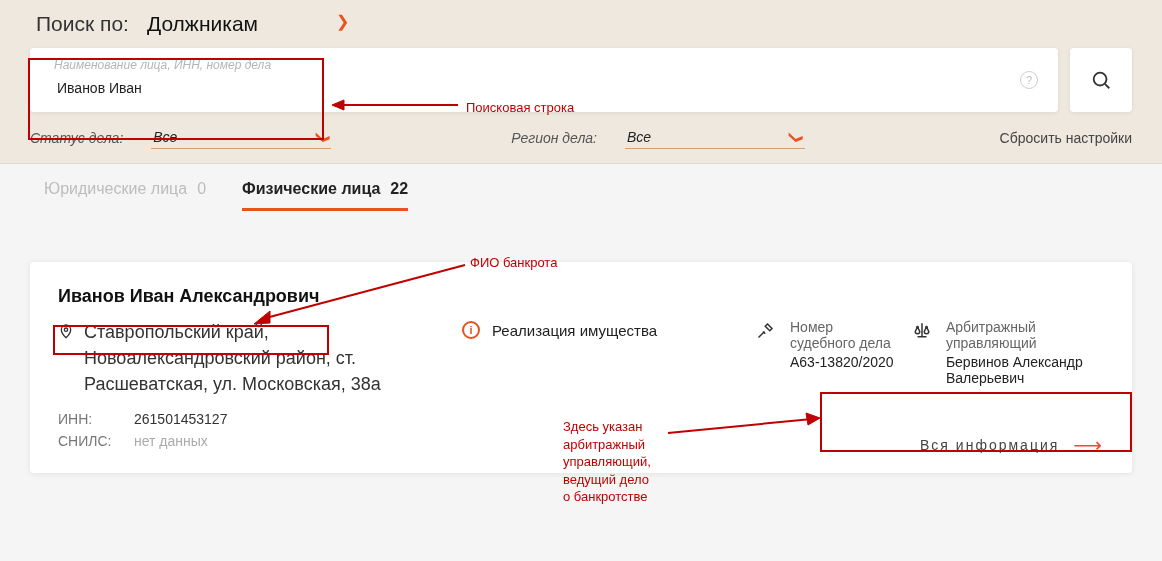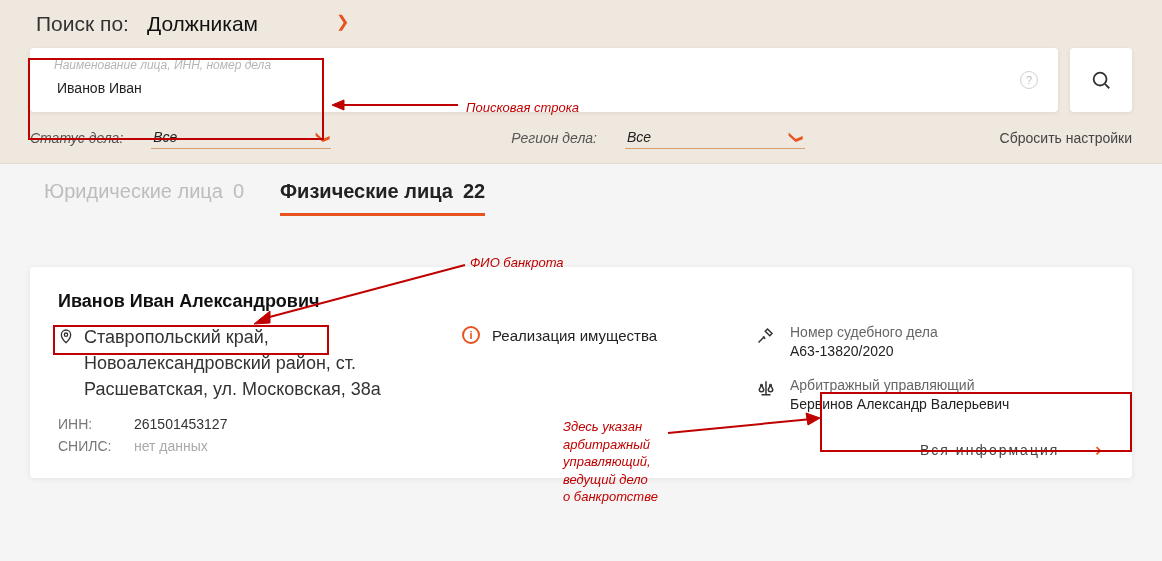--- a/index.html
+++ b/index.html
@@ -96,21 +96,21 @@
     justify-content: space-between;
   }
   .select-box .value { color: #222; }
   .reset-link { margin-left: auto; color: #444; cursor: pointer; }
 
   
   .tabs {
     display: flex;
     gap: 36px;
     padding: 16px 44px 0 44px;
-    font-size: 20px;
+    font-size: 16px;
     border-bottom: 1px solid transparent;
   }
   .tab { display: flex; gap: 10px; padding-bottom: 10px; cursor: pointer; color: #bdbdbd; }
   .tab .count { color: #bdbdbd; }
   .tab.active { color: #222; font-weight: 600; border-bottom: 3px solid #e8521f; }
   .tab.active .count { color: #222; font-weight: 600; }
 
   
   .card {
     margin: 50px 30px 0 30px;
@@ -136,21 +136,21 @@
   .status-row { display: flex; gap: 12px; align-items: center; font-size: 15px; color: #222; }
   .info-i {
     width: 18px; height: 18px;
     border: 2px solid #e8521f;
     border-radius: 50%;
     color: #e8521f;
     font-size: 11px; font-weight: 700;
     display: flex; align-items: center; justify-content: center;
   }
 
-  .col-right { flex: 1; display: flex; flex-direction: column; gap: 18px; position: relative; }
+  .col-right { flex: 1; display: flex; flex-direction: row; gap: 18px; position: relative; }
   .right-block { display: flex; gap: 14px; font-size: 14px; }
   .right-block .icon { width: 20px; flex-shrink: 0; color: #333; display: flex; justify-content: center; padding-top: 2px; }
   .right-block .label { color: #666; margin-bottom: 3px; }
   .right-block .value { color: #222; font-weight: 500; }
 
   .more-link {
     position: absolute;
     right: 28px; bottom: 16px;
     display: flex; align-items: center; gap: 14px;
     color: #444; font-size: 14px; letter-spacing: 2px;
@@ -163,21 +163,20 @@
     position: absolute;
     border: 2px solid #c00000;
     pointer-events: none;
   }
   .anno-text {
     position: absolute;
     color: #c00000;
     font-size: 13px;
     line-height: 1.35;
     pointer-events: none;
-    font-style: italic;
   }
   .anno-arrow {
     position: absolute;
     stroke: #c00000;
     fill: #c00000;
     pointer-events: none;
   }
 </style>
 </head>
 <body>

